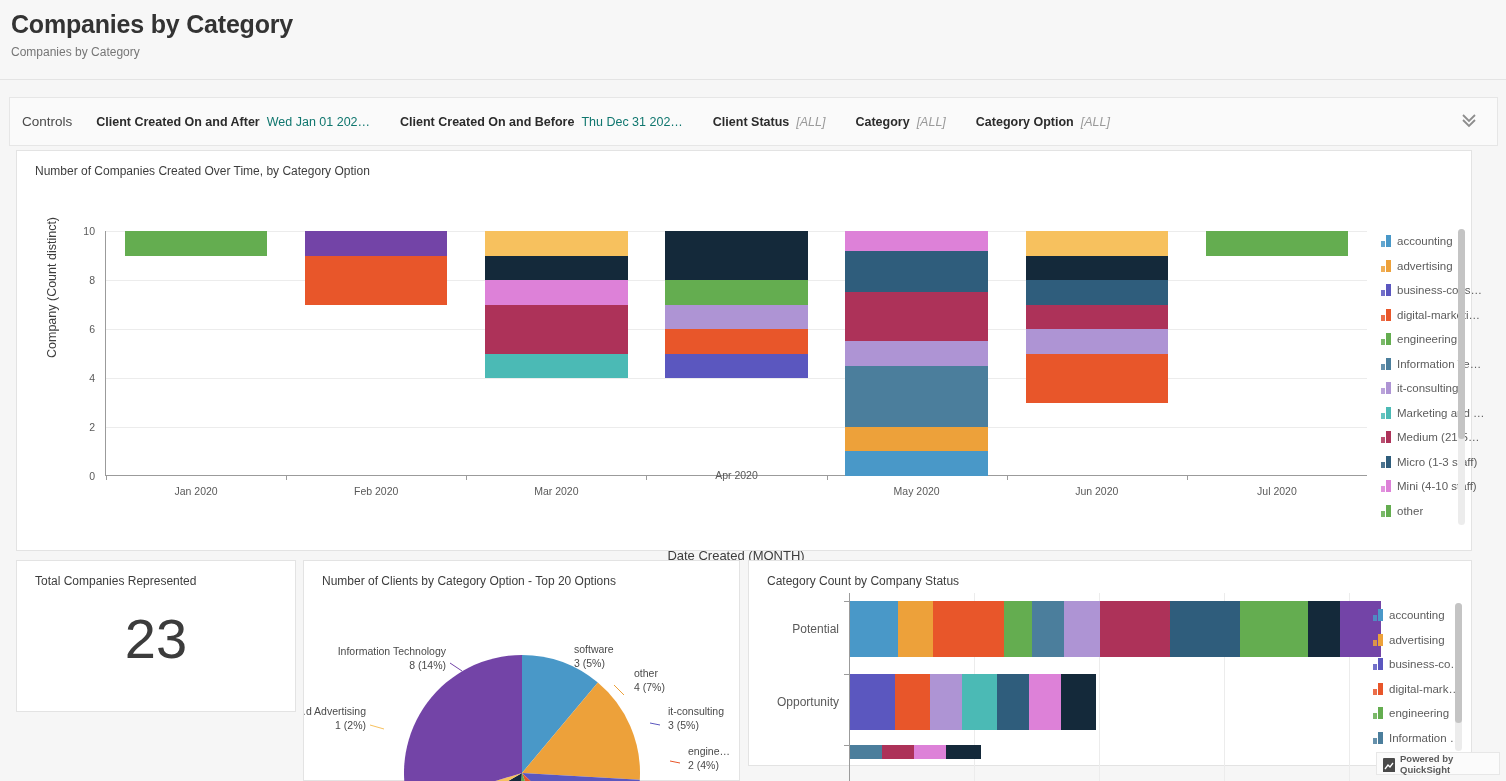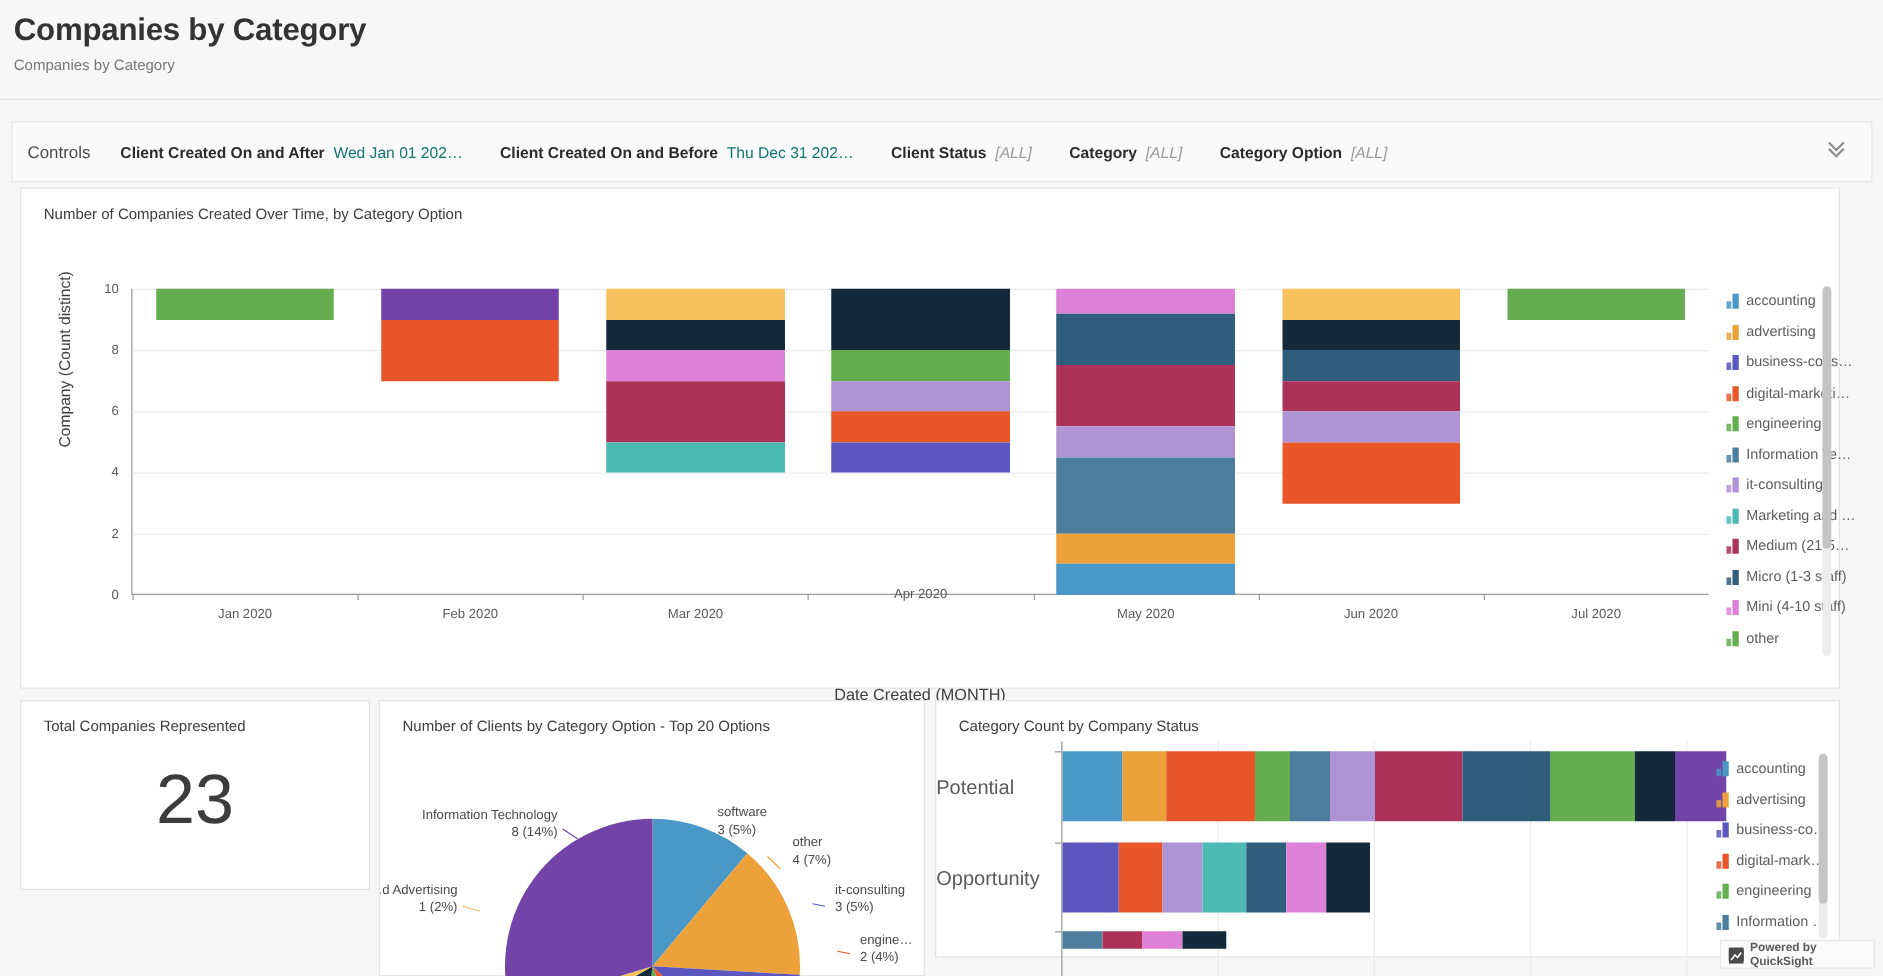--- a/index.html
+++ b/index.html
@@ -105,21 +105,21 @@
   #kpi-categories { left: 16px; top: 724px; width: 280px; height: 57px; }
 
   
   #pie-panel { left: 303px; top: 560px; width: 437px; height: 221px; }
   .pie-wrap { position: absolute; left: 0; top: 34px; width: 437px; height: 190px; }
 
   
   #status-panel { left: 748px; top: 560px; width: 724px; height: 206px; }
   .hbar-chart { position: absolute; left: 0; top: 32px; width: 724px; height: 190px; }
   .hbar-row-label {
-    position: absolute; font-size: 16px; color: #5a5a5a; text-align: left; width: 90px;
+    position: absolute; font-size: 12px; color: #5a5a5a; text-align: right; width: 90px;
   }
   .hbar { position: absolute; display: flex; height: 56px; }
   .hseg { height: 100%; }
   .vgrid { position: absolute; width: 1px; background: #ececec; }
 
   
   .qs-badge {
     position: absolute; left: 1376px; top: 752px; width: 124px; height: 23px;
     background: #fbfbfb; border: 1px solid #e7e7e7;
     display: flex; align-items: center; padding-left: 6px;

